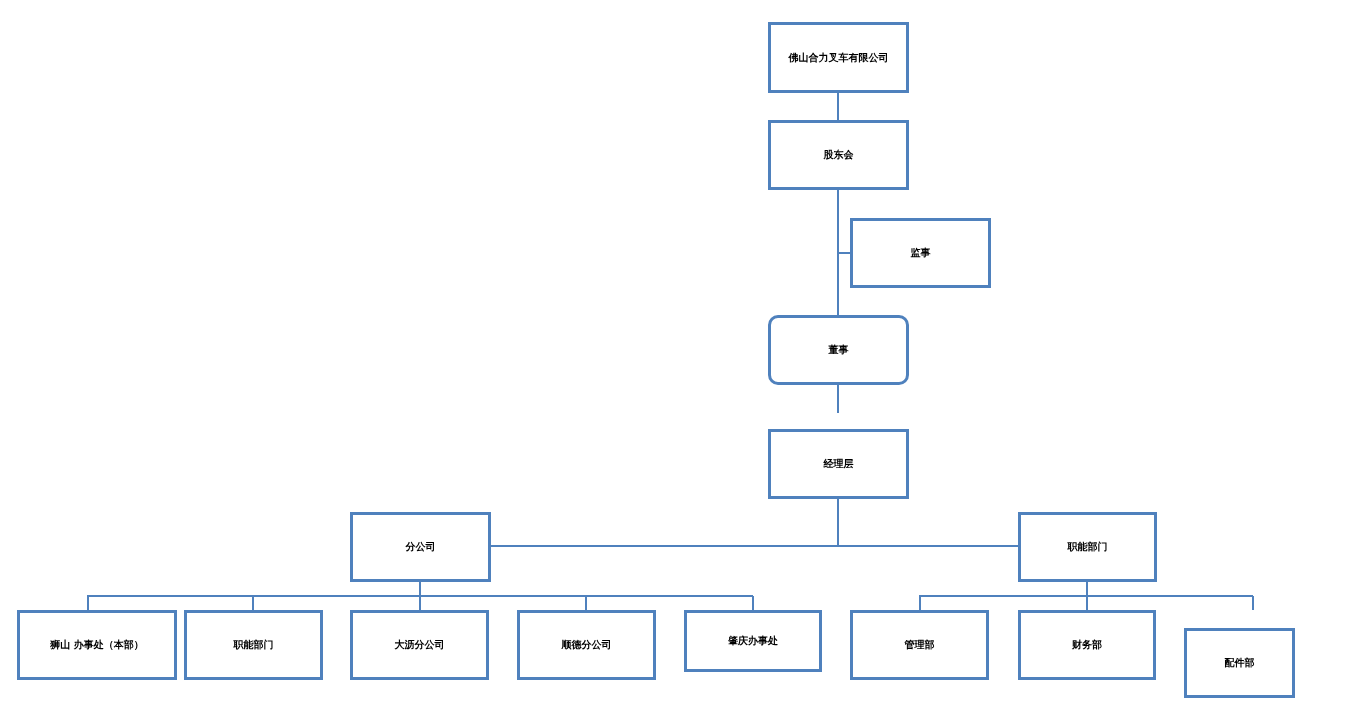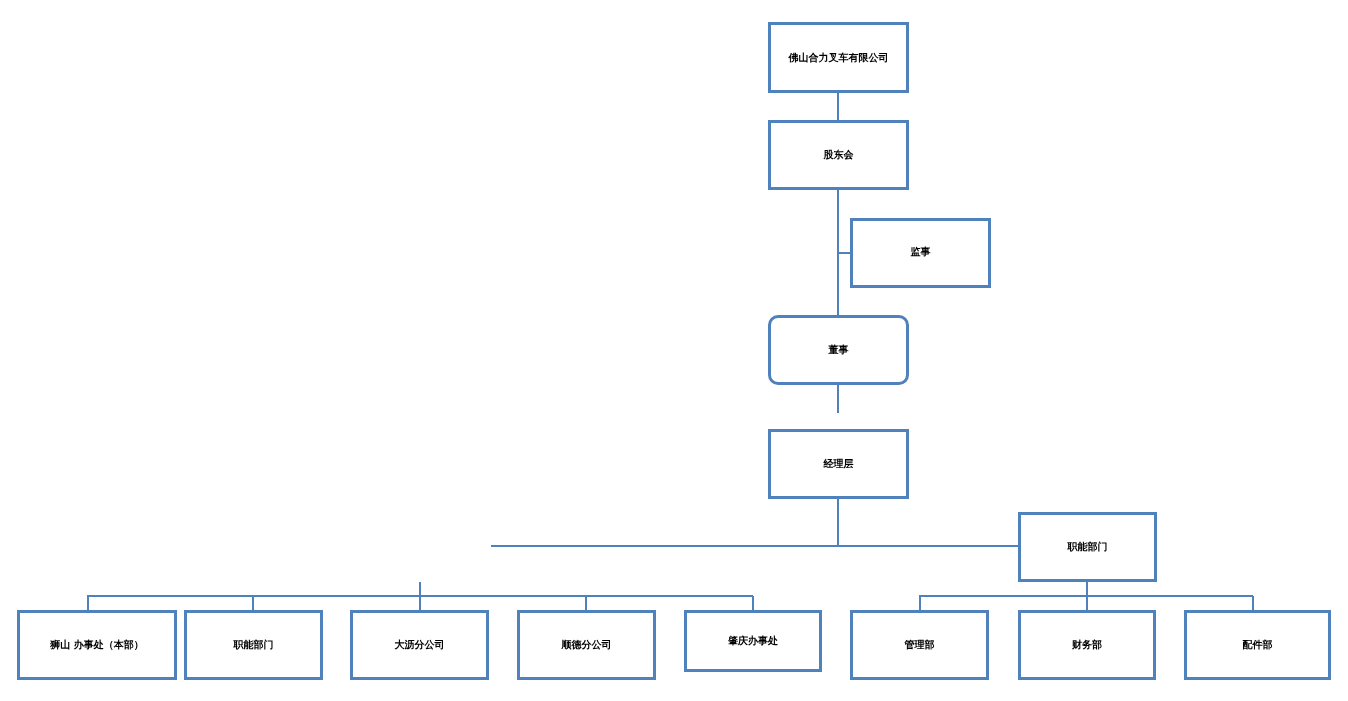--- a/index.html
+++ b/index.html
@@ -62,30 +62,33 @@
   <div class="line vline" style="left:919px;  top:596px; height:14px;"></div>
   <div class="line vline" style="left:1086px; top:596px; height:14px;"></div>
   <div class="line vline" style="left:1252px; top:596px; height:14px;"></div>
 
   <div class="node" style="left:768px; top:22px;  width:141px; height:71px;">
     <span class="label">佛山合力叉车有限公司</span>
   </div>
   <div class="node" style="left:768px; top:120px; width:141px; height:70px;">
     <span class="label">股东会</span>
   </div>
-  <div class="node" style="left:850px; top:218px; width:141px; height:70px;font-family:Liberation Mono, monospace;">
+  <div class="node" style="left:850px; top:218px; width:141px; height:70px;">
     <span class="label">监事</span>
   </div>
   <div class="node" style="left:768px; top:315px; width:141px; height:70px;border-radius:10px;">
     <span class="label">董事</span>
   </div>
   <div class="node" style="left:768px; top:429px; width:141px; height:70px;">
     <span class="label">经理层</span>
   </div>
 
+  <div class="node" style="left:350px;  top:512px; width:141px; height:70px;">
+    <span class="label">分公司</span>
+  </div>
   <div class="node" style="left:1018px; top:512px; width:139px; height:70px;">
     <span class="label">职能部门</span>
   </div>
 
   <div class="node" style="left:17px;  top:610px; width:160px; height:70px;">
     <span class="label">狮山 办事处（本部）</span>
   </div>
   <div class="node" style="left:184px; top:610px; width:139px; height:70px;">
     <span class="label">职能部门</span>
   </div>
@@ -98,17 +101,17 @@
   <div class="node" style="left:684px; top:610px; width:138px; height:62px;">
     <span class="label">肇庆办事处</span>
   </div>
 
   <div class="node" style="left:850px;  top:610px; width:139px; height:70px;">
     <span class="label">管理部</span>
   </div>
   <div class="node" style="left:1018px; top:610px; width:138px; height:70px;">
     <span class="label">财务部</span>
   </div>
-  <div class="node" style="left:1184px; top:610px; width:147px; height:70px;">
+  <div class="node" style="left:1184px; top:628px; width:111px; height:70px;">
     <span class="label">配件部</span>
   </div>
 
 </div>
 
 </body></html>

